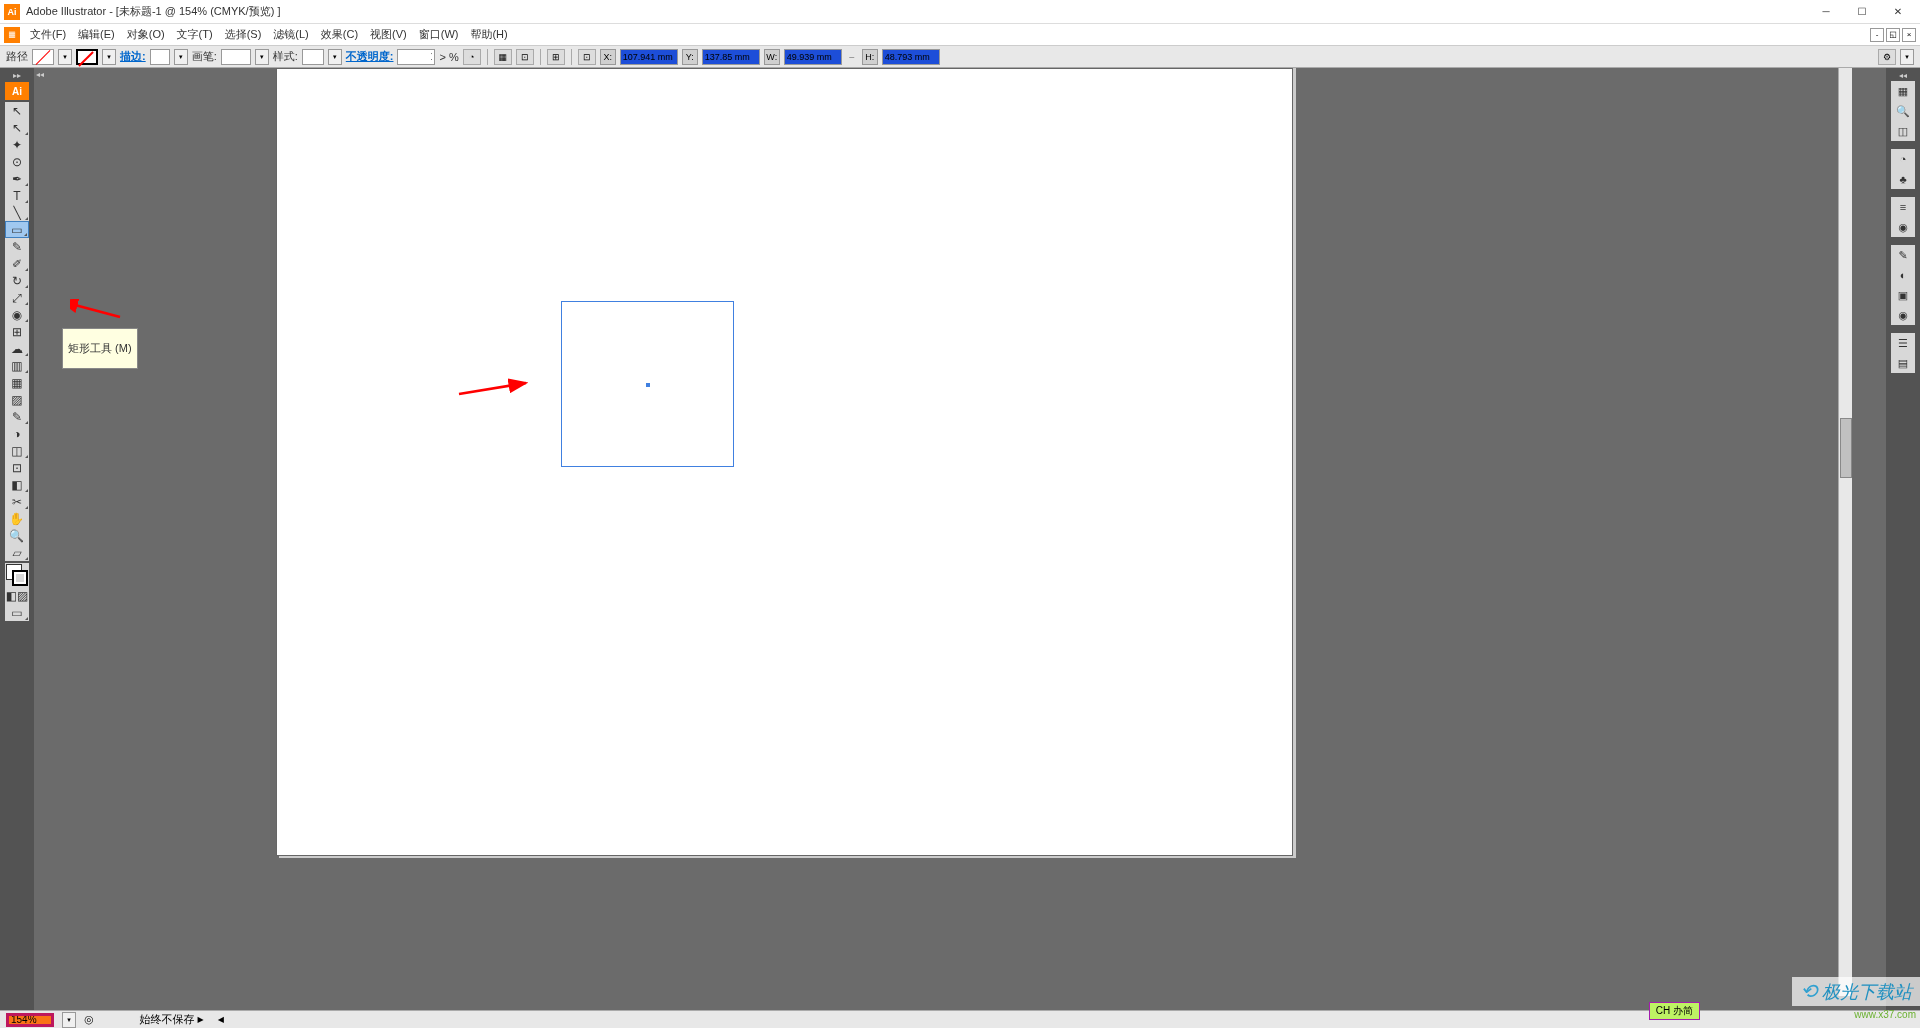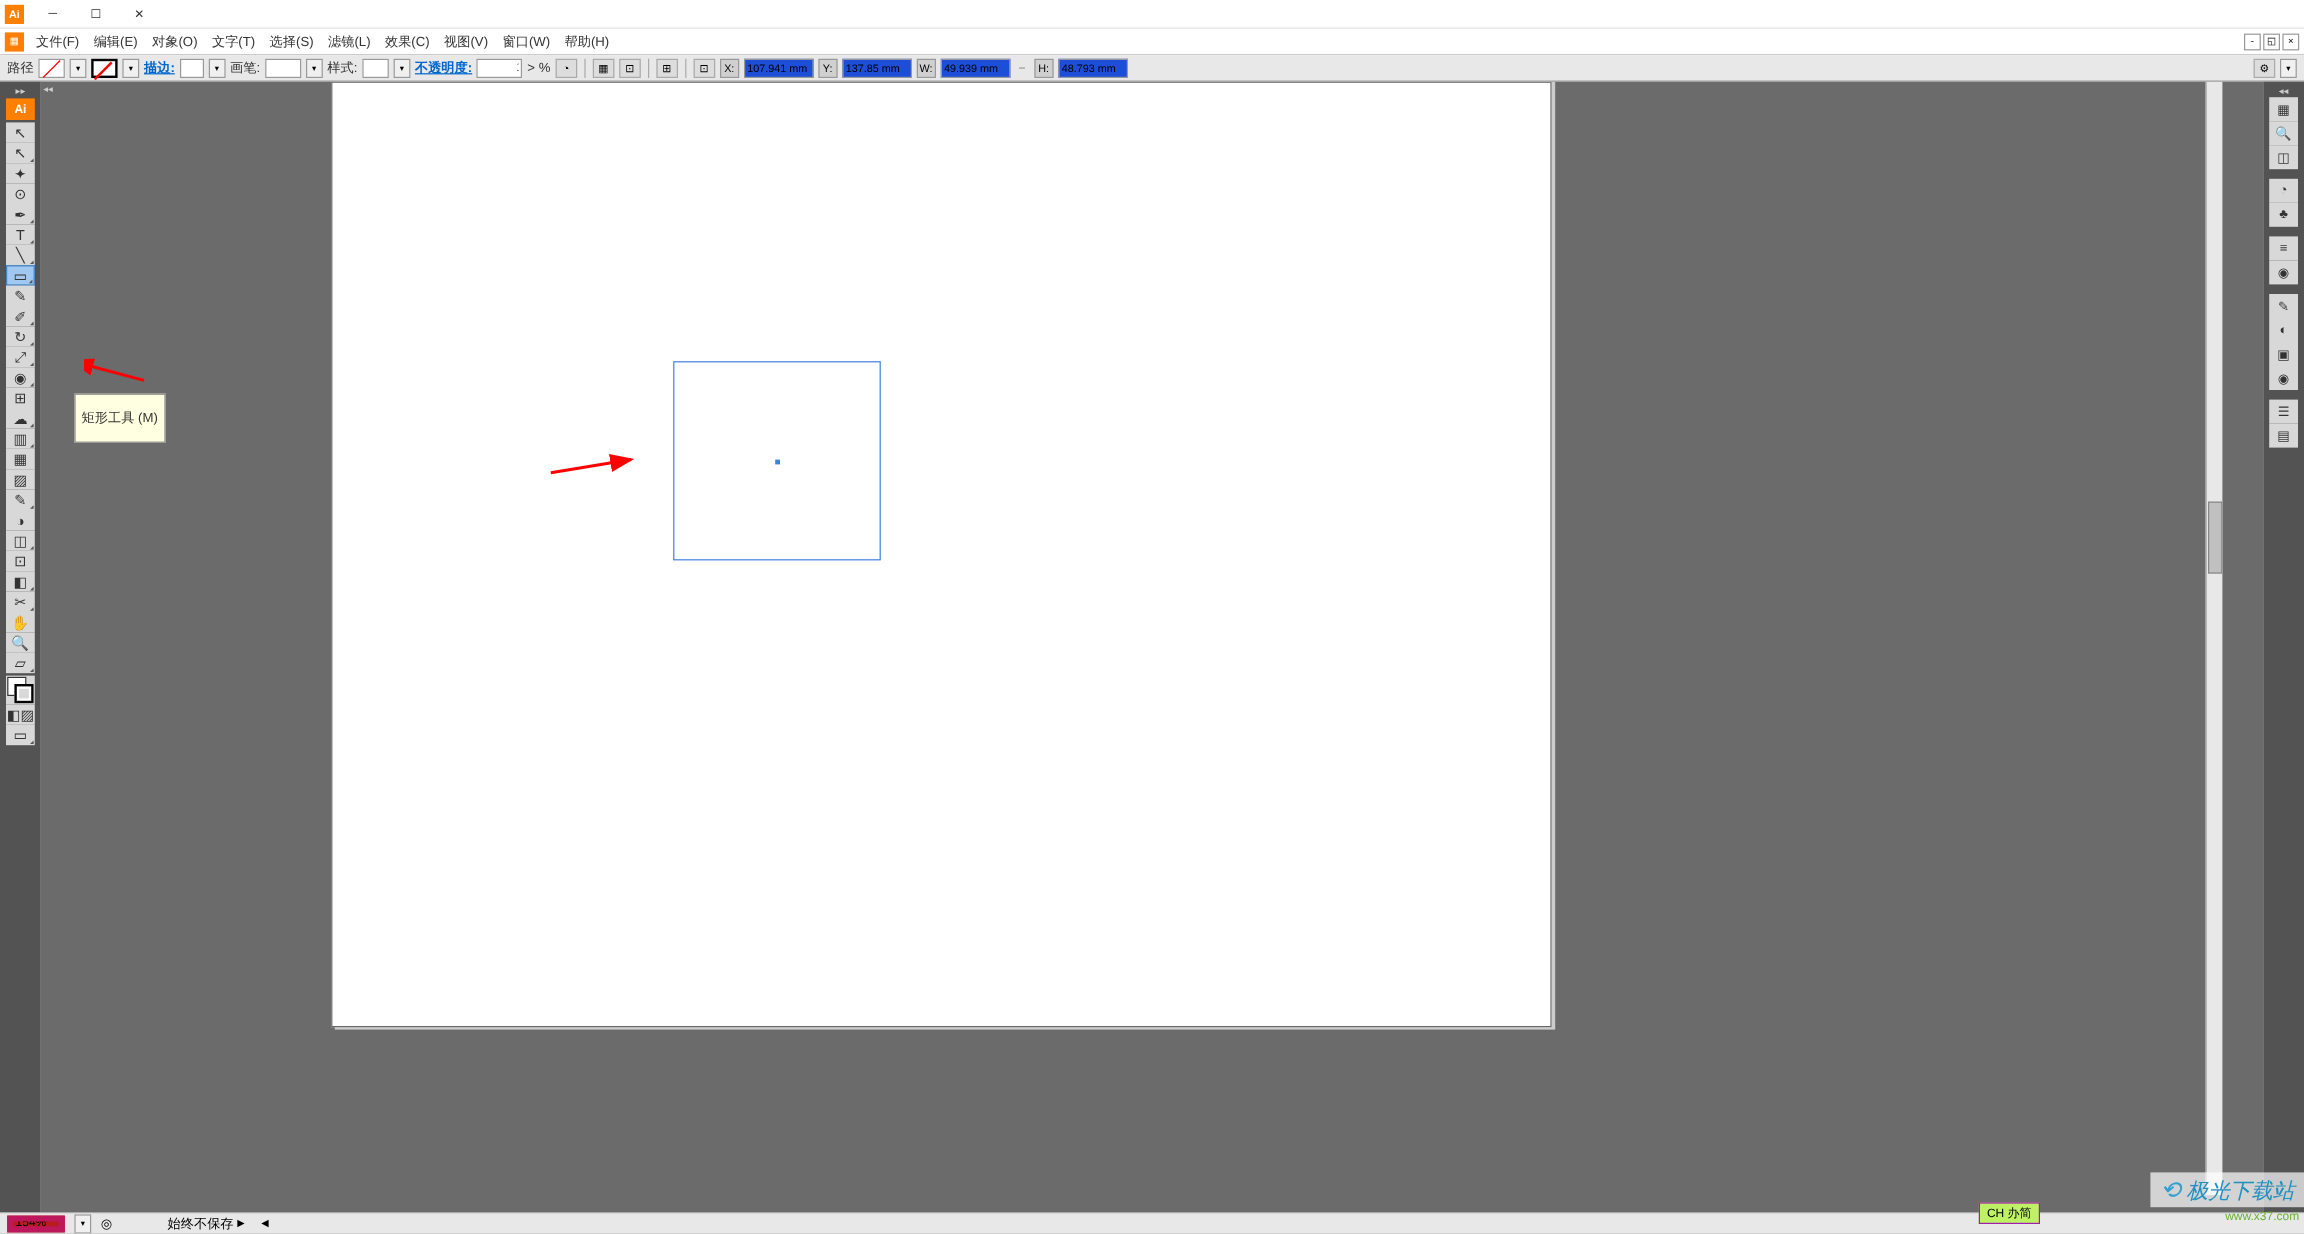--- a/index.html
+++ b/index.html
@@ -45,33 +45,34 @@
 .rect-center { position: absolute; left: 612px; top: 315px; width: 4px; height: 4px; background: #4080e0; }
 .arrow1 { position: absolute; left: 36px; top: 231px; }
 .arrow2 { position: absolute; left: 420px; top: 310px; }
 .tooltip { position: absolute; left: 28px; top: 260px; background: #ffffe1; border: 1px solid #888; padding: 12px 5px; font-size: 11px; color: #333; white-space: nowrap; }
 .right-panels { width: 34px; background: #535353; display: flex; flex-direction: column; align-items: center; padding-top: 2px; gap: 1px; }
 .panel-icon { width: 24px; height: 20px; background: #d8d8d8; display: flex; align-items: center; justify-content: center; cursor: pointer; font-size: 11px; color: #333; }
 .scrollbar-track { position: absolute; background: #e8e8e8; }
 .scrollbar-v { top: 0; right: 34px; bottom: 14px; width: 14px; border-left: 1px solid #aaa; }
 .scroll-thumb-v { position: absolute; top: 350px; width: 12px; height: 60px; background: #c0c0c0; border: 1px solid #888; left: 1px; }
 .statusbar { height: 18px; background: #e8e8e8; display: flex; align-items: center; padding: 0 6px; border-top: 1px solid #aaa; gap: 8px; font-size: 11px; position: absolute; bottom: 0; left: 0; right: 0; }
-.zoom-input { width: 48px; height: 14px; border: 5px solid #be185d; background: #b91c1c; font-size: 10px; padding: 0 2px; }
+.zoom-input { width: 48px; height: 14px; border: 3px solid #be185d; background: #f97316; font-size: 10px; padding: 0 2px; }
 .status-item { display: flex; align-items: center; gap: 3px; }
 .status-play { font-size: 8px; cursor: pointer; }
 .watermark { position: absolute; right: 0; bottom: 22px; font-size: 18px; color: #2090c0; font-style: italic; background: rgba(255,255,255,0.7); padding: 2px 8px; }
 .watermark-sub { position: absolute; right: 4px; bottom: 8px; font-size: 10px; color: #6ab030; }
 .ime-indicator { position: absolute; right: 220px; bottom: 8px; border: 1px solid #a21caf; padding: 1px 6px; font-size: 10px; background: #bef264; }
 .collapse-arrow { position: absolute; top: 2px; font-size: 8px; color: #ccc; cursor: pointer; }
 </style>
 </head>
 <body>
 
 <div class="titlebar">
   <div class="ai-logo">Ai</div>
+  <div class="title-text">Adobe Illustrator - [未标题-1 @ 154% (CMYK/预览) ]</div>
   <div class="win-controls">
     <div class="win-btn">─</div>
     <div class="win-btn">☐</div>
     <div class="win-btn">✕</div>
   </div>
 </div>
 
 <div class="menubar">
   <div class="doc-icon">▦</div>
   <div class="menu-item">文件(F)</div>

